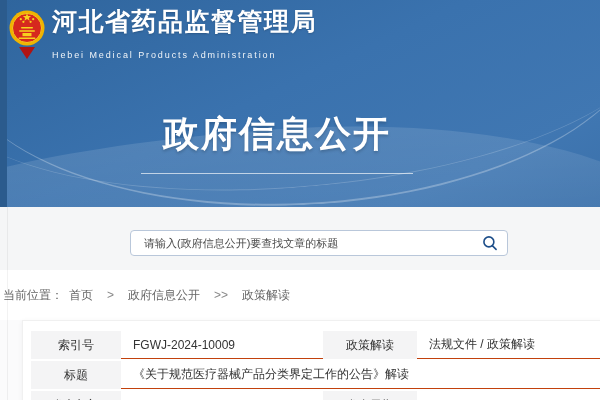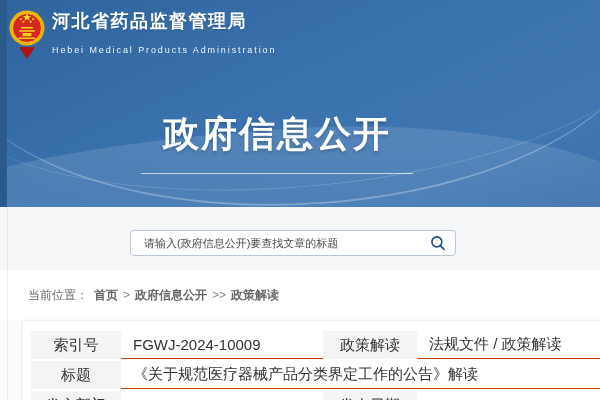--- a/index.html
+++ b/index.html
@@ -34,21 +34,21 @@
     background:#2b5b8d; z-index:6;
   }
   .content-edge {
     position:absolute; left:7px; top:207px; bottom:0; width:1px;
     background:rgba(0,0,0,0.05); z-index:6;
   }
 
   .logo { position:absolute; left:9px; top:7px; display:flex; align-items:center; gap:7px; z-index:5; cursor:pointer; }
   .emblem { width:36px; height:52px; display:block; }
   .org-cn {
-    font-size:18px; font-weight:bold; color:#ffffff; letter-spacing:1.5px;
+    font-size:25px; font-weight:bold; color:#ffffff; letter-spacing:1.5px;
     text-shadow:0 1px 2px rgba(0,0,0,0.18); line-height:1.15; white-space:nowrap;
   }
   .org-en {
     font-size:9px; color:rgba(255,255,255,0.92); letter-spacing:1.9px;
     margin-top:14px; white-space:nowrap;
   }
 
   .banner-title-wrap {
     position:absolute; top:110px; left:0; width:100%; padding-right:46px;
     box-sizing:border-box; text-align:center; z-index:5;
@@ -56,53 +56,53 @@
   .banner-title {
     display:inline-block; font-size:36px; font-weight:bold; color:#ffffff;
     letter-spacing:2px; padding:0 22px 14px;
     border-bottom:1px solid rgba(255,255,255,0.65);
     text-shadow:0 2px 3px rgba(0,0,0,0.18); white-space:nowrap;
   }
 
   
   .search-section { position:relative; height:63px; background:#f5f6f7; }
   .search-box {
-    position:absolute; left:130px; top:23px; width:326px; height:26px;
+    position:absolute; left:130px; top:23px; width:378px; height:26px;
     background:#ffffff; border:1px solid #b9c7da; border-radius:4px;
     display:flex; align-items:center; box-sizing:border-box;
   }
   .search-input {
     flex:1; height:100%; border:none; outline:none; background:transparent;
     font-size:11px; color:#333; padding:0 6px 0 13px;
     font-family:"Liberation Sans","DejaVu Sans",sans-serif;
   }
   .search-input::placeholder { color:#4a4a4a; opacity:1; }
   .search-btn {
     width:34px; height:100%; border:none; background:none; cursor:pointer;
     display:flex; align-items:center; justify-content:center; padding:0;
   }
 
   
   .breadcrumb-section {
     height:50px; background:#ffffff; display:flex; align-items:center;
-    padding-left:28px; font-size:12px; color:#666; box-sizing:border-box;
+    padding-left:3px; font-size:12px; color:#666; box-sizing:border-box;
   }
-  .breadcrumb-section .crumb { color:#666; text-decoration:none; margin:0 5px; cursor:pointer;font-weight:bold; }
+  .breadcrumb-section .crumb { color:#666; text-decoration:none; margin:0 14px; cursor:pointer; }
   .breadcrumb-section .crumb:first-of-type { margin-left:6px; }
   .breadcrumb-section .sep { color:#888; }
 
   
   .lower-section { height:80px; background:#fbfbfc; padding-left:22px; box-sizing:border-box; }
   .card {
     width:640px; background:#ffffff; border:1px solid #f0f0f0;
     box-shadow:0 1px 5px rgba(0,0,0,0.05);
     padding:8px 0 10px 8px; box-sizing:border-box;
   }
   table.doc-table { border-collapse:separate; border-spacing:0 2px; width:624px; table-layout:fixed; }
-  .doc-table td { height:25px; font-size:15px; color:#333; vertical-align:middle; }
+  .doc-table td { height:25px; font-size:12px; color:#333; vertical-align:middle; }
   .doc-table td.lbl { background:#f4f4f5; text-align:center; color:#333; }
   .doc-table td.val { background:#ffffff; text-align:left; padding-left:12px; border-bottom:1px solid #c2410c; white-space:nowrap; overflow:hidden; }
 </style>
 </head>
 <body>
 
 <div class="banner">
   <div class="banner-streak"></div>
   <div class="left-strip"></div>
 

